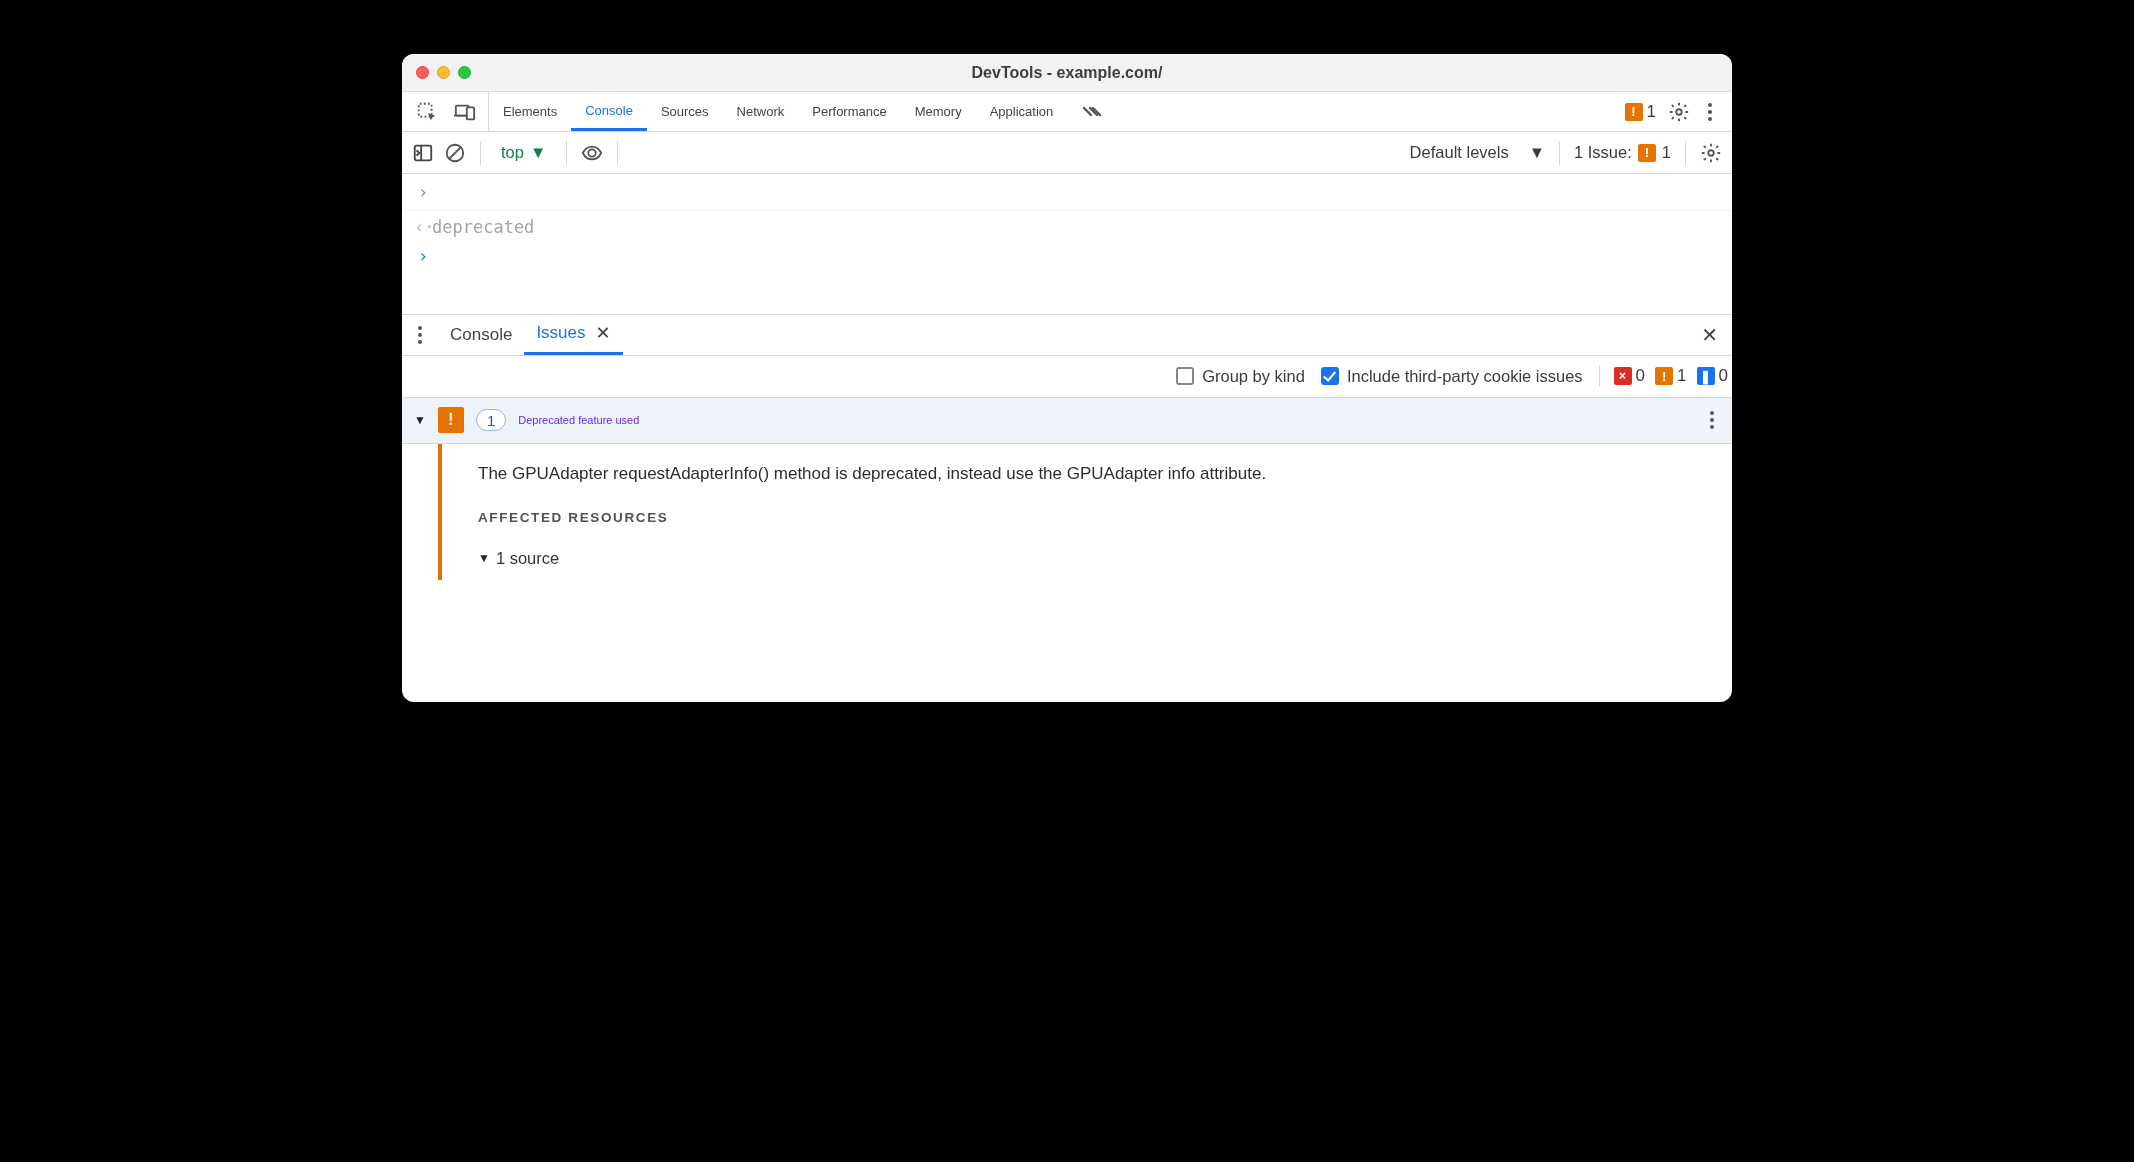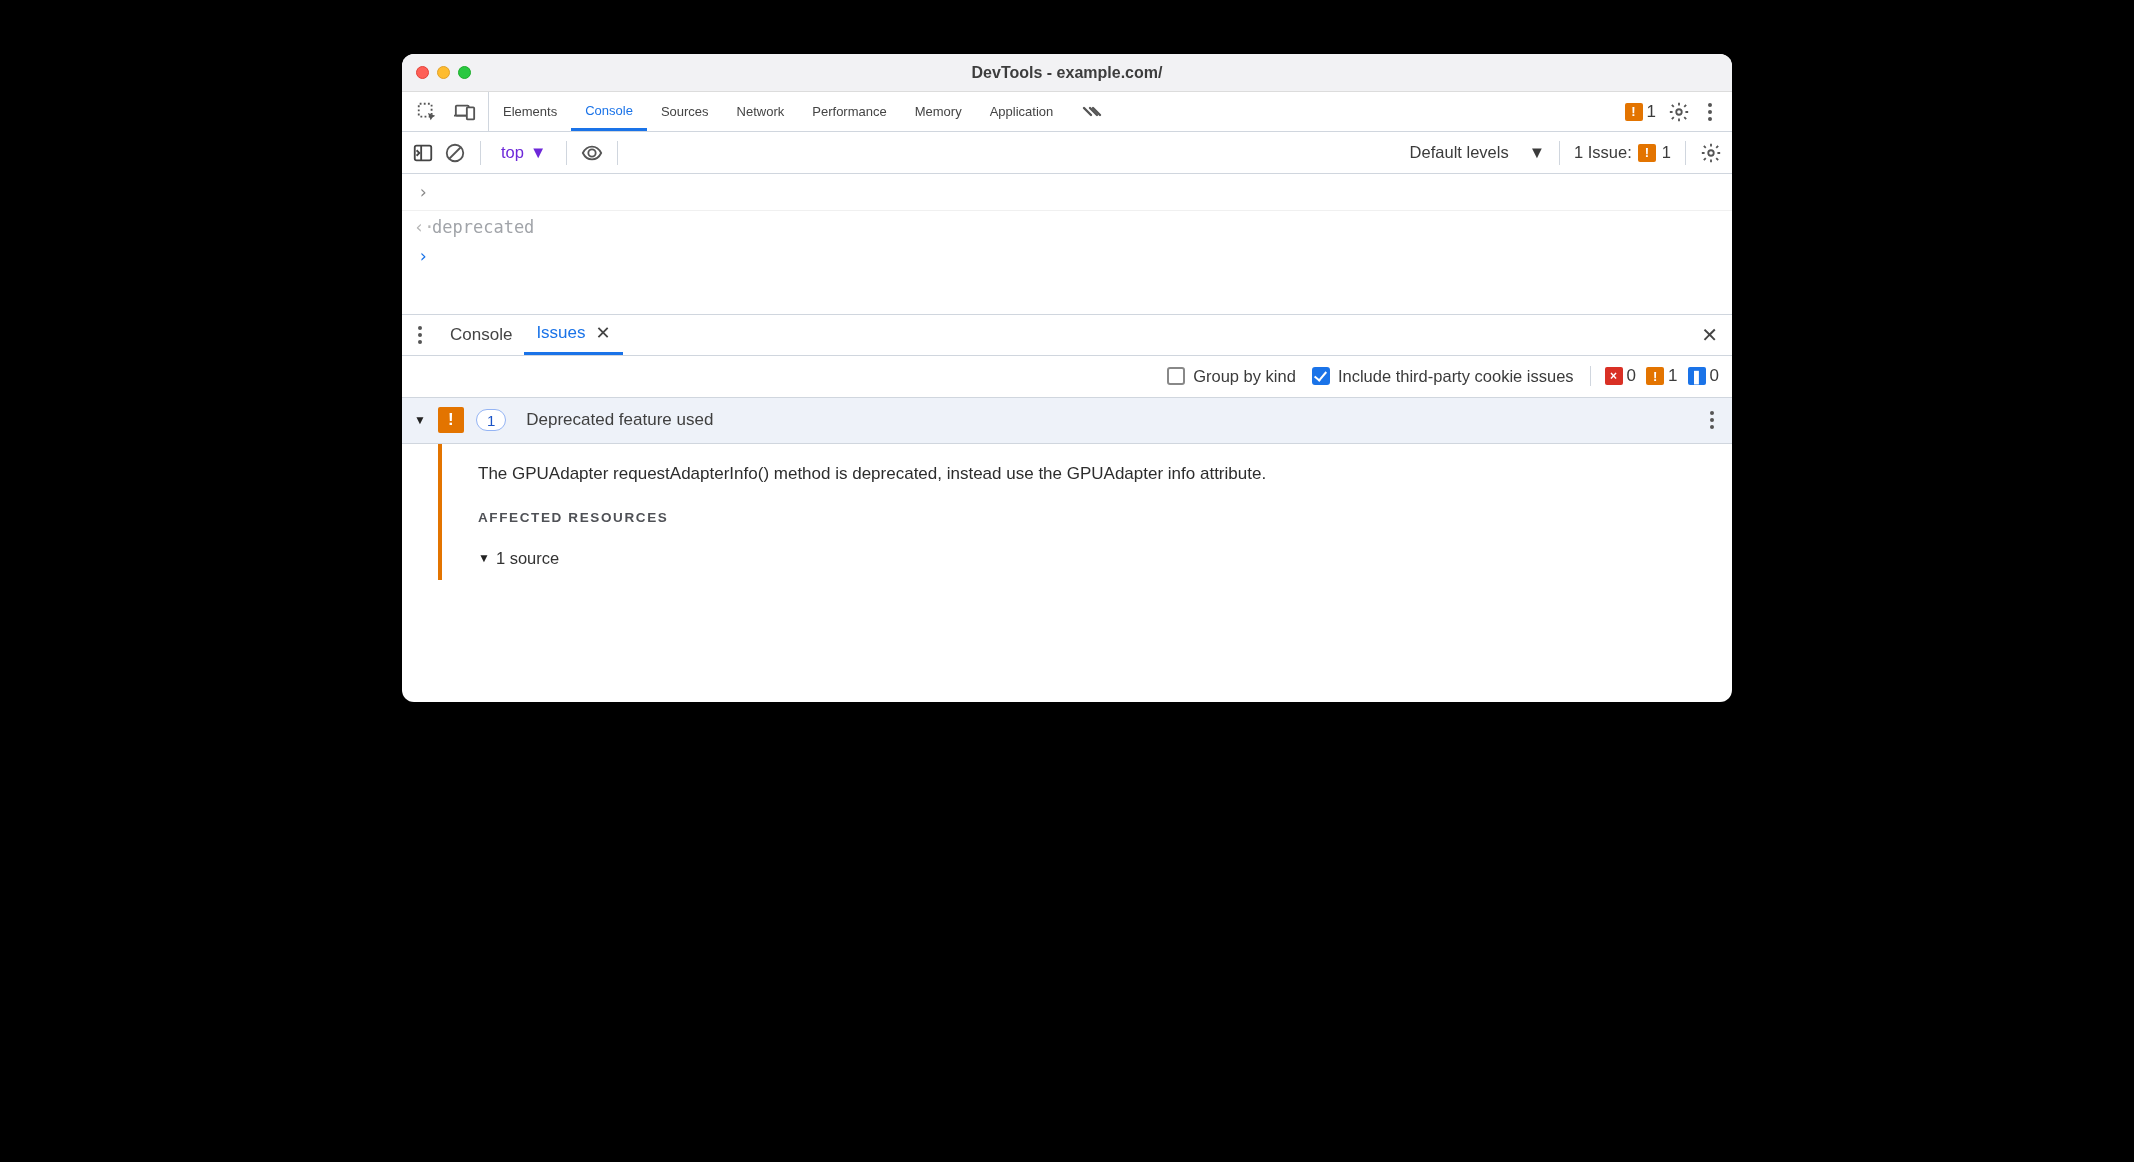--- a/index.html
+++ b/index.html
@@ -51,21 +51,21 @@
   .tabstrip .spacer{flex:1;}
   .tabstrip .right{display:flex;align-items:center;gap:12px;padding:0 14px;}
   .more-icon{color:#555;}
   .badge-warn{width:18px;height:18px;background:#e37400;border-radius:2px;display:inline-flex;align-items:center;justify-content:center;color:#fff;font-size:13px;font-weight:700;}
   .badge-row{display:inline-flex;align-items:center;gap:4px;font-size:17px;color:#3b3b3b;}
   .ico{width:22px;height:22px;display:inline-flex;}
 
   
   .filterbar{height:42px;border-bottom:1px solid #d0d6de;display:flex;align-items:center;padding:0 10px;gap:10px;}
   .filterbar .divider{width:1px;height:24px;background:#d0d6de;margin:0 4px;}
-  .ctx{font-size:16.5px;color:#6d28d9;display:flex;align-items:center;gap:6px;padding:2px 6px;}
+  .ctx{font-size:16.5px;color:#15803d;display:flex;align-items:center;gap:6px;padding:2px 6px;}
   .filter-pill{flex:0 0 620px;height:30px;background:#edf1f7;border-radius:16px;display:flex;align-items:center;padding:0 14px;gap:8px;color:#6b6f77;font-size:16px;}
   .filterbar .grow{flex:1;}
   .levels{font-size:16.5px;color:#3b3b3b;display:flex;align-items:center;gap:20px;}
   .issue-link{font-size:16.5px;color:#3b3b3b;display:flex;align-items:center;gap:6px;}
 
   
   .console-body{font-family: ui-monospace,"SFMono-Regular",Menlo,Consolas,monospace;font-size:17px;line-height:1.5;padding:4px 0 0 0;}
   .row{display:flex;align-items:flex-start;padding:2px 12px;}
   .arrow{width:18px;color:#888;flex-shrink:0;text-align:center;}
   .arrow.in{color:#8a8a8a;}
@@ -79,34 +79,34 @@
 
   
   .drawer-tabs{height:42px;border-top:1px solid #d0d6de;border-bottom:1px solid #d0d6de;background:#fff;display:flex;align-items:stretch;margin-top:42px;}
   .drawer-tabs .menu{display:flex;align-items:center;padding:0 10px;}
   .dtab{display:flex;align-items:center;padding:0 12px;font-size:17px;color:#444;gap:10px;}
   .dtab.active{color:#1a73e8;border-bottom:3px solid #1a73e8;}
   .drawer-tabs .spacer{flex:1;}
   .drawer-tabs .close{display:flex;align-items:center;padding:0 14px;color:#444;}
 
   
-  .issues-tb{height:42px;border-bottom:1px solid #d0d6de;display:flex;align-items:center;justify-content:flex-end;padding:0 13px;gap:16px;font-size:16.5px;color:#3b3b3b;}
+  .issues-tb{height:42px;border-bottom:1px solid #d0d6de;display:flex;align-items:center;justify-content:flex-end;padding:0 4px;gap:16px;font-size:16.5px;color:#3b3b3b;}
   .chk{display:flex;align-items:center;gap:8px;}
   .chkbox{width:18px;height:18px;border:2px solid #888;border-radius:3px;background:#fff;}
   .chkbox.on{background:#1a73e8;border-color:#1a73e8;position:relative;}
   .chkbox.on::after{content:"";position:absolute;left:3px;top:0px;width:5px;height:10px;border:solid #fff;border-width:0 2.5px 2.5px 0;transform:rotate(40deg);}
   .counts{display:flex;align-items:center;gap:10px;border-left:1px solid #d0d6de;padding-left:14px;}
   .badge-err{width:18px;height:18px;background:#d93025;border-radius:2px;display:inline-flex;align-items:center;justify-content:center;color:#fff;font-size:12px;font-weight:700;}
   .badge-info{width:18px;height:18px;background:#1a73e8;border-radius:2px;display:inline-flex;align-items:center;justify-content:center;color:#fff;font-size:13px;font-weight:700;}
 
   
   .issue-head{display:flex;align-items:center;height:46px;background:#eef2f9;border-bottom:1px solid #d0d6de;padding:0 12px;gap:12px;}
   .tri{color:#222;font-size:12px;}
   .count-pill{border:1px solid #94b4f4;border-radius:11px;padding:0 10px;font-size:15px;color:#1a53c6;background:#fff;height:22px;display:inline-flex;align-items:center;}
-  .issue-title{font-size:17px;color:#404040;margin-left:8px;}
+  .issue-title{font-size:11px;color:#6d28d9;}
   .issue-head .sp{flex:1;}
 
   
   .issue-detail{display:flex;}
   .left-strip{width:40px;position:relative;}
   .orange-bar{position:absolute;left:36px;top:0;bottom:0;width:4px;background:#e37400;}
   .detail-body{flex:1;padding:20px 22px 12px 36px;font-size:17px;color:#2d2d2d;}
   .detail-body .msg{margin-bottom:26px;}
   .detail-body .caps{font-size:13.5px;letter-spacing:0.12em;color:#4f5156;font-weight:600;margin-bottom:24px;}
   .src{display:flex;align-items:center;gap:6px;font-size:16.5px;color:#333;}

